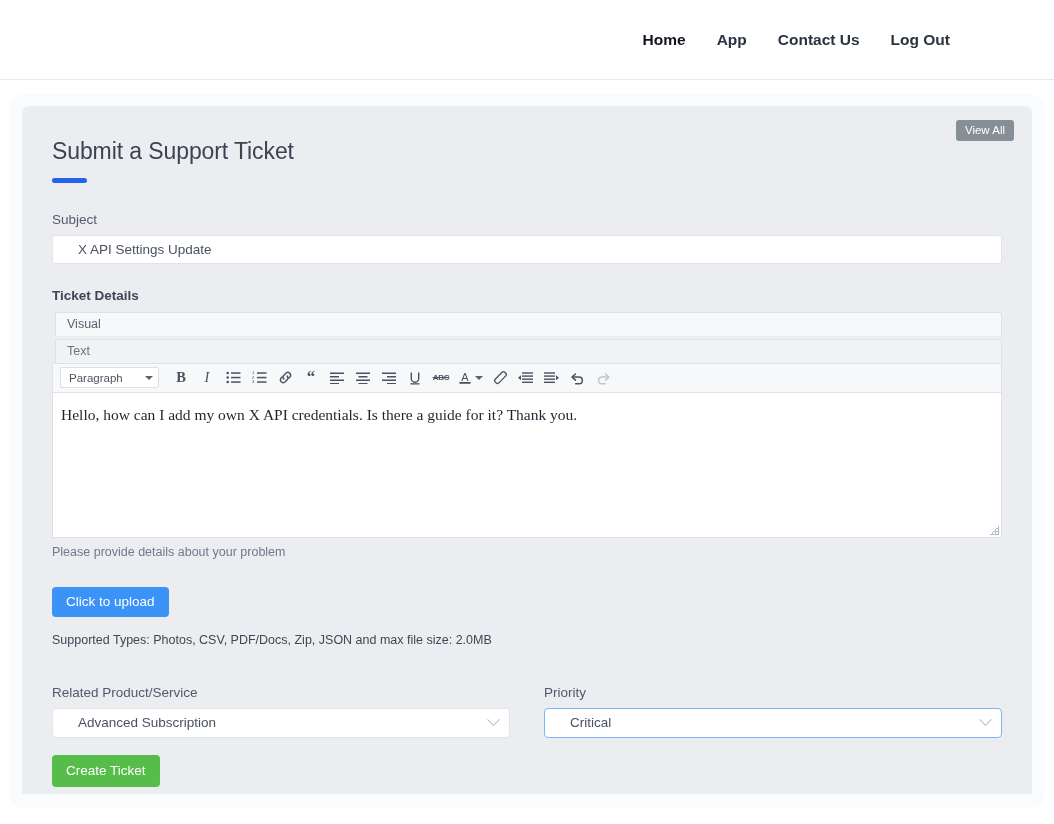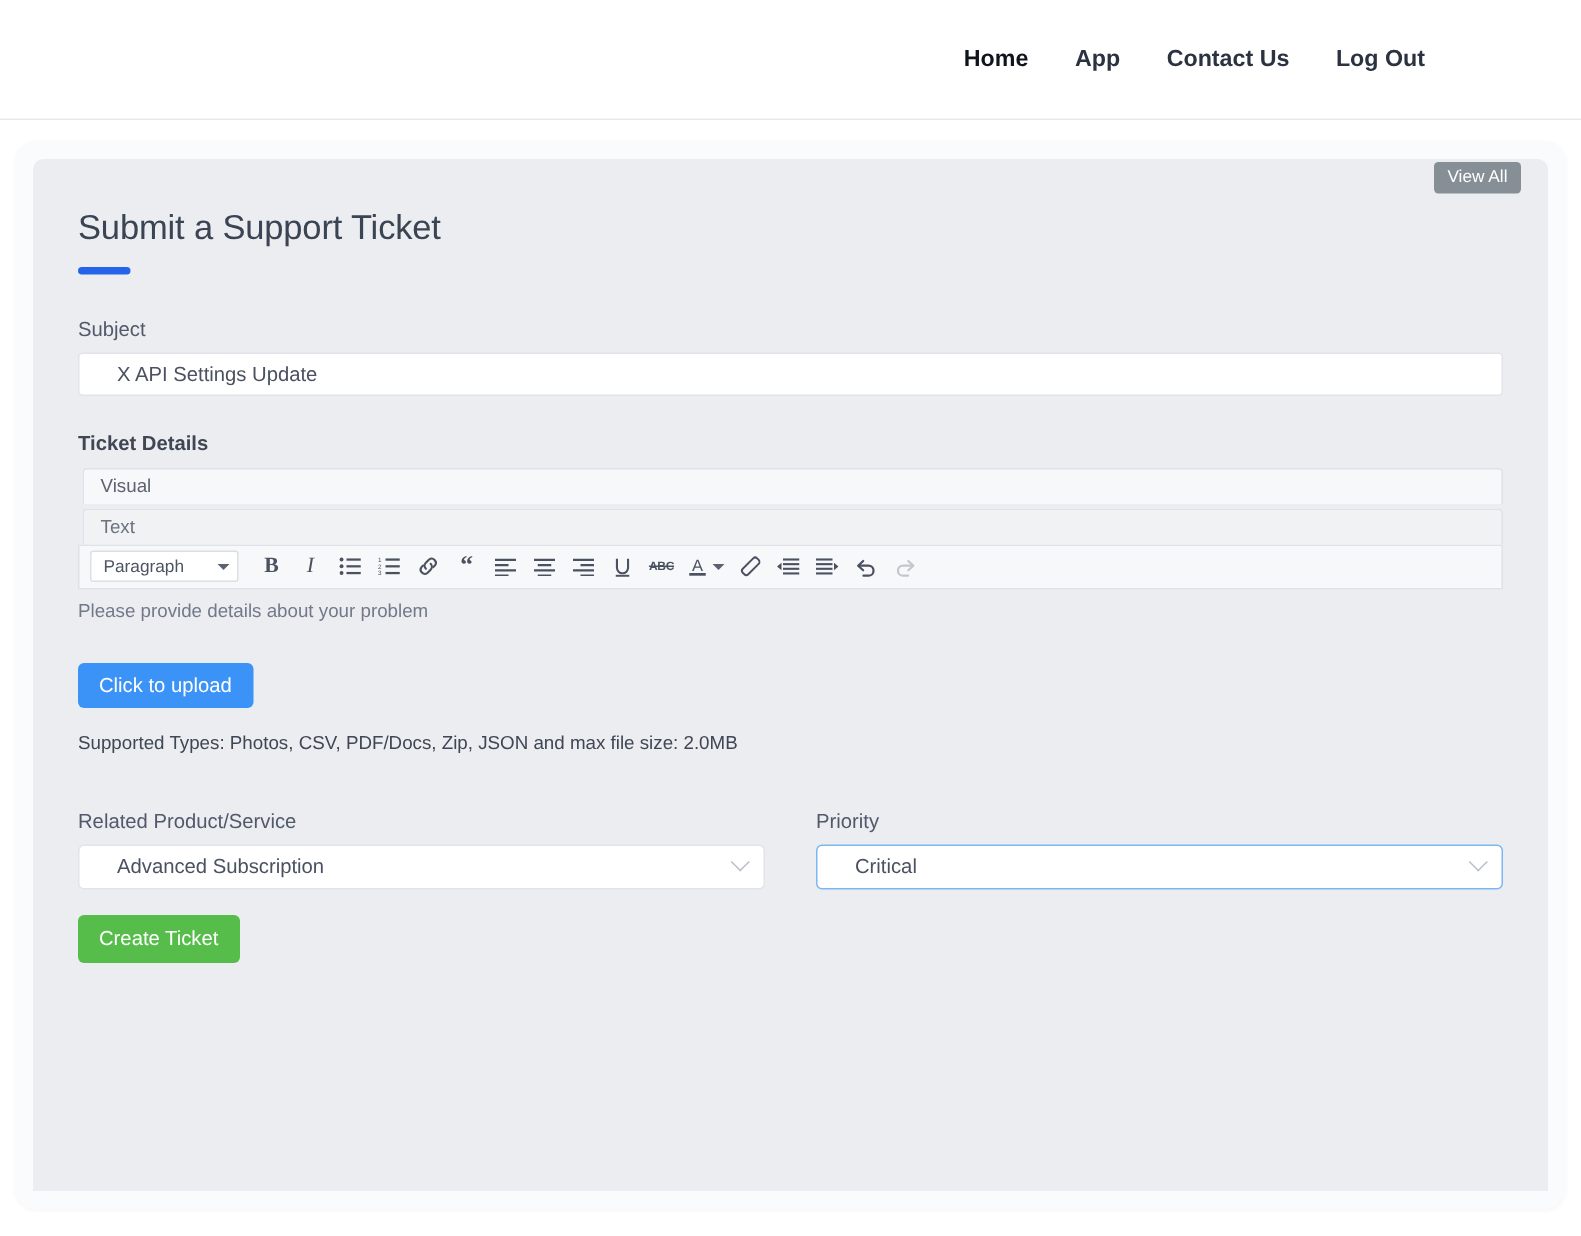--- a/index.html
+++ b/index.html
@@ -58,21 +58,21 @@
   .inner-panel {
     background: #ebedf0;
     border-radius: 7px 7px 0 0;
     height: 100%;
     padding: 18px 30px 0 30px;
     position: relative;
   }
 
   .view-all-btn {
     position: absolute;
-    top: 2px;
+    top: 14px;
     right: 18px;
     background: #868e96;
     color: #ffffff;
     font-size: 11.5px;
     border: none;
     border-radius: 3px;
     padding: 4px 9px 5px 9px;
     cursor: pointer;
     font-family: "Liberation Sans", sans-serif;
   }
@@ -452,20 +452,31 @@
             </svg>
           </div>
           <div class="tb-btn dim">
             <svg width="15" height="14" viewBox="0 0 16 15">
               <path d="M12.8 6.5H6.4a3.6 3.6 0 0 0 0 7.2H10" fill="none" stroke="currentColor" stroke-width="1.6" stroke-linecap="round"></path>
               <path d="M10.2 3.2l3.6 3.4-3.6 3.2" fill="none" stroke="currentColor" stroke-width="1.6" stroke-linecap="round" stroke-linejoin="round"></path>
             </svg>
           </div>
         </div>
 
+        <div class="editor-body">
+          <div class="editor-text">Hello, how can I add my own X API credentials. Is there a guide for it? Thank you.</div>
+          <div class="resize-grip">
+            <i style="right:0;bottom:0;width:9px;height:1px;"></i>
+            <i style="right:0;bottom:3px;width:6px;height:1px;"></i>
+            <i style="right:0;bottom:6px;width:3px;height:1px;"></i>
+            <i style="right:0;bottom:0;width:1px;height:9px;"></i>
+            <i style="right:3px;bottom:0;width:1px;height:6px;"></i>
+            <i style="right:6px;bottom:0;width:1px;height:3px;"></i>
+          </div>
+        </div>
       </div>
 
       <div class="hint-text">Please provide details about your problem</div>
 
       
       <div class="upload-row">
         <button class="upload-btn">Click to upload</button>
       </div>
       <div class="supported-text">Supported Types: Photos, CSV, PDF/Docs, Zip, JSON and max file size: 2.0MB</div>
 

